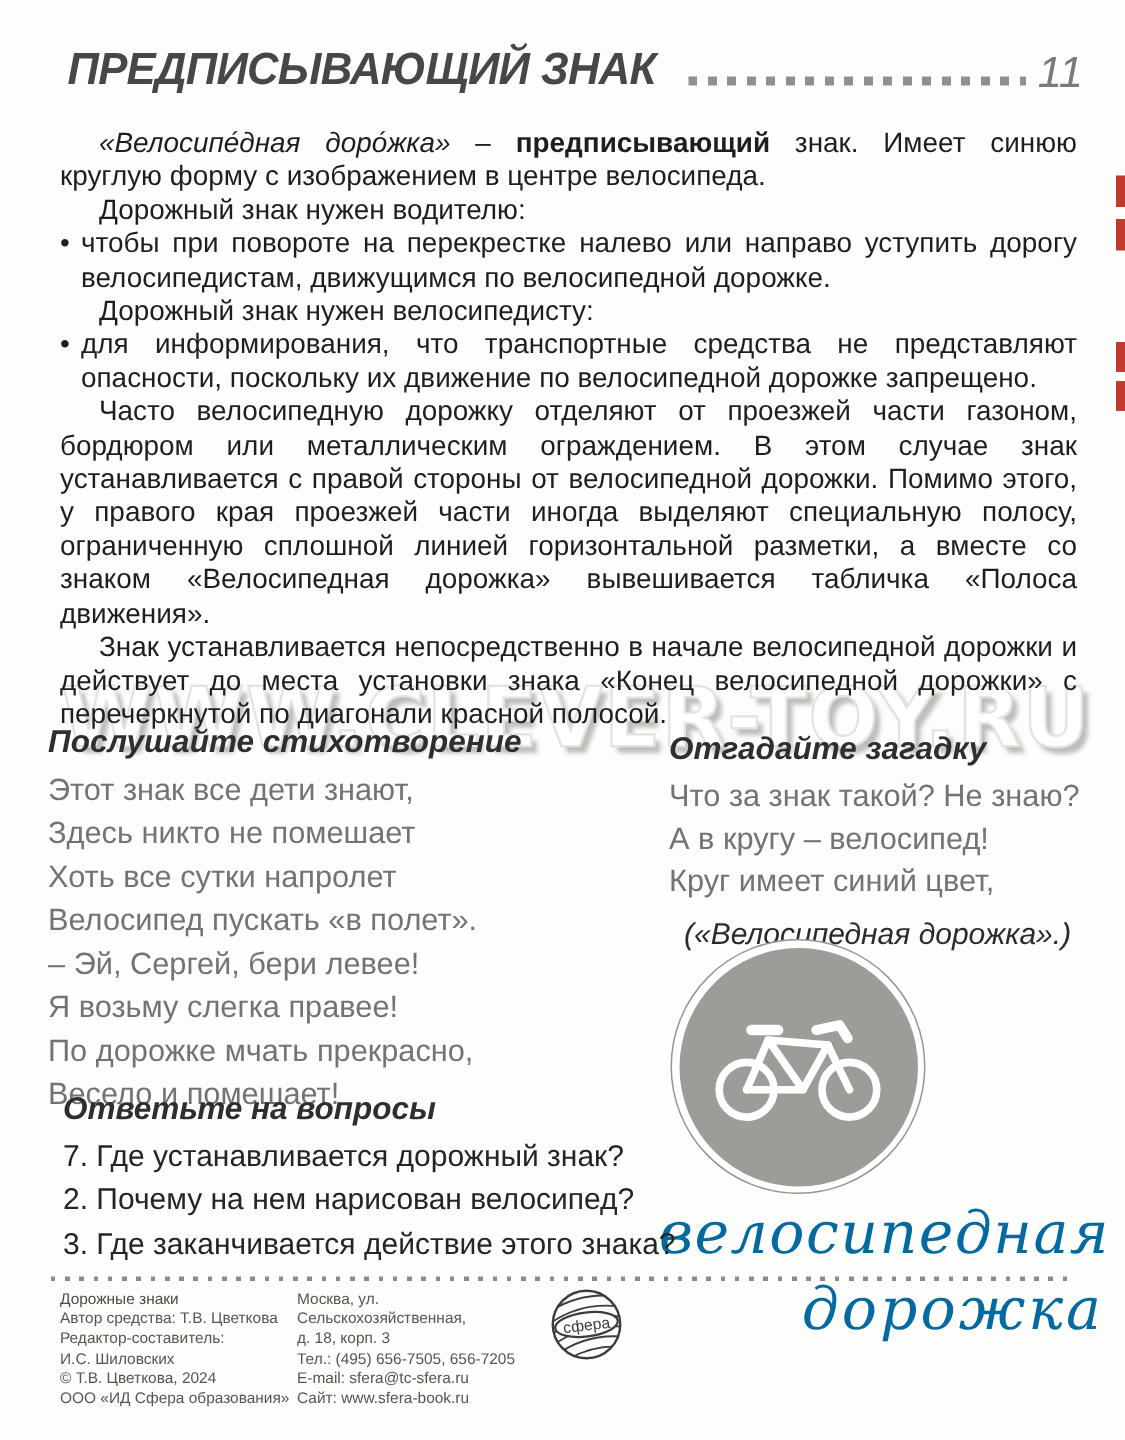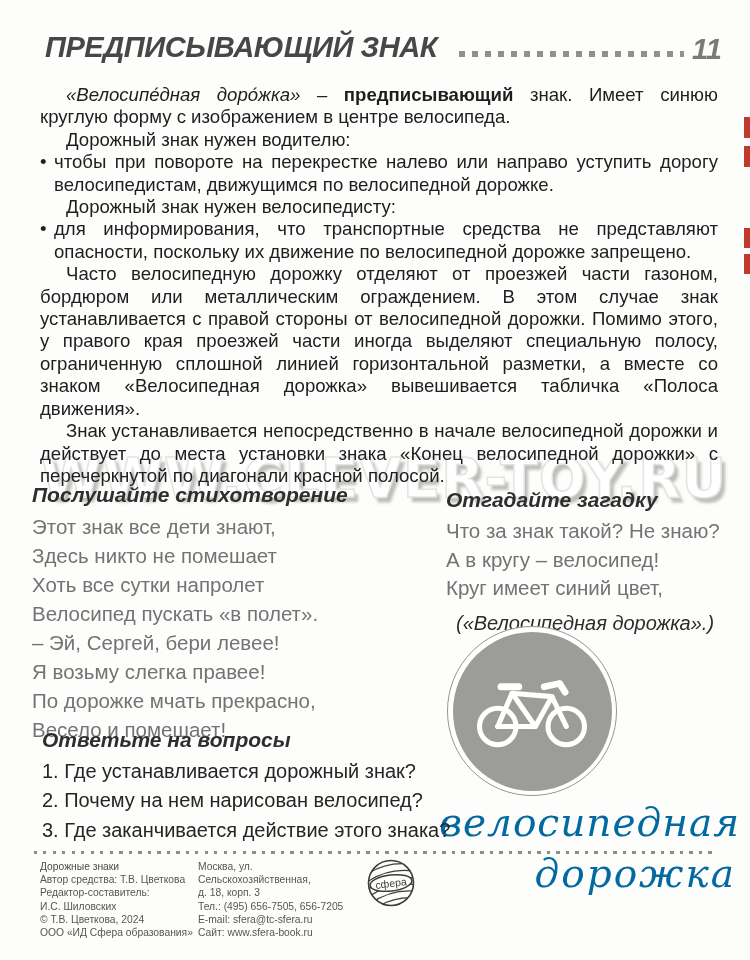--- a/index.html
+++ b/index.html
@@ -11,21 +11,21 @@
   
   .hdr{position:absolute;top:30px;left:45px;right:28px;display:flex;align-items:flex-end;z-index:2;}
   .title{
     margin:0;font-size:30px;font-weight:bold;font-style:italic;
     color:#474747;letter-spacing:-0.5px;white-space:nowrap;transform:scaleX(.97);transform-origin:left bottom;
   }
   .leader{
     flex:1;height:6px;margin:0 8px 7px 10px;
     background:repeating-linear-gradient(90deg,#90908c 0 6px,transparent 6px 13px);
   }
-  .pagenum{font-size:29px;font-weight:bold;font-style:italic;color:#7a7a78;margin-bottom:-2px;}
+  .pagenum{font-size:29px;font-weight:normal;font-style:italic;color:#7a7a78;margin-bottom:-2px;}
   
   .body-text{position:absolute;top:84px;left:40px;width:678px;z-index:2;
     font-size:18.6px;line-height:22.4px;color:#1e1e1e;}
   .para{margin:0;text-align:justify;}
   .indent{text-indent:26px;}
   .bullet-row{display:flex;}
   .bullet{width:14px;flex:0 0 14px;}
   
   .watermark{
     position:absolute;top:446px;left:36px;width:696px;z-index:1;
@@ -142,21 +142,21 @@
     </div>
   </div>
 
   <div class="handwriting">
     <div class="hw1">велосипедная</div>
     <div class="hw2">дорожка</div>
   </div>
 
   <section class="questions">
     <h2 class="sec-h">Ответьте на вопросы</h2>
-    <div class="qline">1. Где устанавливается дорожный знак?</div>
+    <div class="qline">7. Где устанавливается дорожный знак?</div>
     <div class="qline">2. Почему на нем нарисован велосипед?</div>
     <div class="qline">3. Где заканчивается действие этого знака?</div>
   </section>
 
   <div class="footer-sep"></div>
 
   <footer class="footer">
     <div class="fcol1">
       <div class="ftitle">Дорожные знаки</div>
       <div>Автор средства: Т.В. Цветкова</div>

